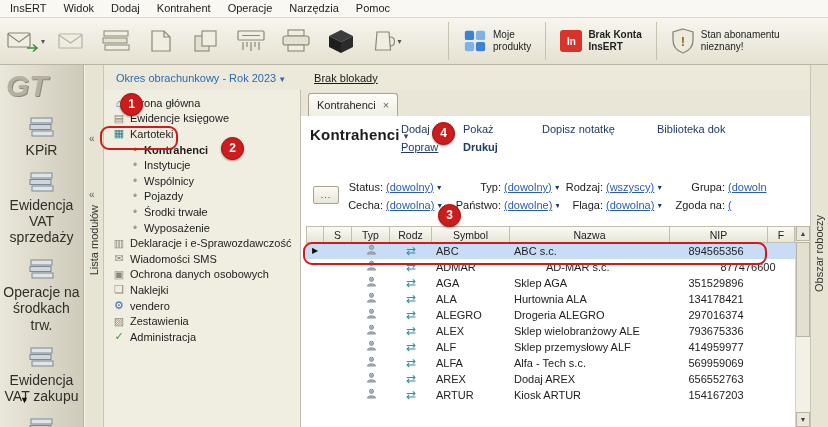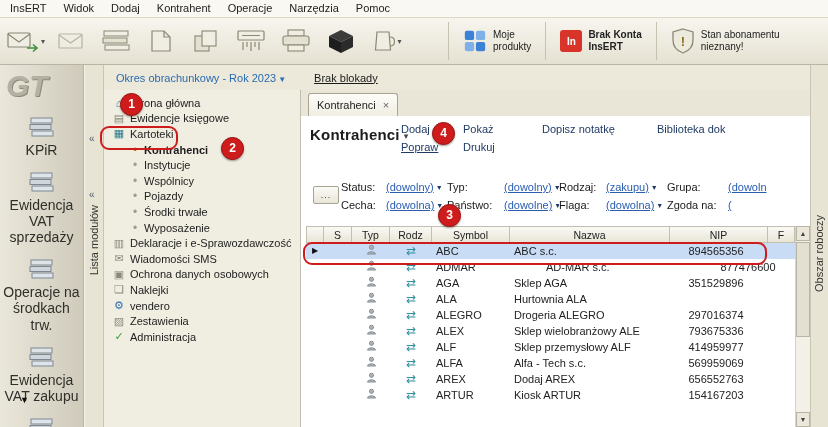--- a/index.html
+++ b/index.html
@@ -60,21 +60,21 @@
   .page-title{font-size:15px;font-weight:bold;color:#1c1c1c;letter-spacing:.2px;}
   .title-caret{font-size:9px;color:#444;margin-left:4px;padding-bottom:2px;cursor:pointer;}
   .actions{position:absolute;left:100px;top:4px;display:grid;grid-template-columns:62px 66px 128px auto;grid-auto-rows:18px;align-items:center;}
   .action-link{color:#1f3a66;cursor:pointer;}
   .action-link.u{text-decoration:underline;}
 
   .filters{position:absolute;left:8px;top:62px;right:18px;height:44px;}
   .more-btn{position:absolute;left:4px;top:8px;width:26px;height:18px;background:linear-gradient(#fbfaf5,#e9e6d8);border:1px solid #a8a493;border-radius:2px;font-size:9px;color:#333;cursor:pointer;padding:0;letter-spacing:1px;}
   .filter-grid{position:absolute;left:32px;top:0;right:0;display:grid;grid-template-columns:106px 112px 108px 1fr;grid-auto-rows:18px;align-items:center;}
   .filter-cell{display:flex;align-items:center;white-space:nowrap;overflow:hidden;}
-  .f-label{text-align:left;margin-right:3px;color:#1a1a1a;flex:none;}
+  .f-label{text-align:right;margin-right:3px;color:#1a1a1a;flex:none;}
   .c0 .f-label{width:42px;} .c1 .f-label{width:54px;} .c2 .f-label{width:44px;} .c3 .f-label{width:58px;}
   .f-value{color:#2a5db0;text-decoration:underline;cursor:pointer;}
   .f-caret{font-size:7px;color:#1f3a66;margin-left:2px;cursor:pointer;}
 
   
   .grid{position:absolute;left:5px;top:110px;right:15px;bottom:0;overflow:hidden;}
   .grid-header{display:flex;}
   .gh-cell{background:linear-gradient(#faf9f4,#e8e5d7);border:1px solid #c3bfae;border-left:none;height:17px;line-height:16px;text-align:center;font-size:10.5px;color:#222;box-sizing:border-box;flex:none;cursor:pointer;}
   .gh-cell:first-child{border-left:1px solid #c3bfae;}
   .gr{display:flex;height:16px;align-items:center;cursor:pointer;}
@@ -334,40 +334,40 @@
     </div>
     <div class="content">
       <div class="content-header">
         <span class="page-title">Kontrahenci</span>
         <span class="title-caret">▾</span>
       </div>
       <div class="actions" id="actions">
           <span class="action-link" style="grid-area: 1 / 1;">Dodaj</span>
           <span class="action-link u" style="grid-area: 2 / 1;">Popraw</span>
           <span class="action-link" style="grid-area: 1 / 2;">Pokaż</span>
-          <span class="action-link" style="grid-area: 2 / 2;">Drukuj</span>
+          <span class="action-link" style="grid-area: 2 / 2; font-weight: bold;">Drukuj</span>
           <span class="action-link" style="grid-area: 1 / 3; padding-left: 13px;">Dopisz notatkę</span>
           <span class="action-link" style="grid-area: 1 / 4;">Biblioteka dok</span>
         </div>
       <div class="filters">
         <button class="more-btn">...</button>
         <div class="filter-grid" id="filters">
             <div class="filter-cell c0">
               <span class="f-label">Status:</span>
               <span class="f-value">(dowolny)</span>
               <span class="f-caret">▼</span>
             </div>
             <div class="filter-cell c1">
               <span class="f-label">Typ:</span>
               <span class="f-value">(dowolny)</span>
               <span class="f-caret">▼</span>
             </div>
             <div class="filter-cell c2">
               <span class="f-label">Rodzaj:</span>
-              <span class="f-value">(zakupu)</span>
+              <span class="f-value">(wszyscy)</span>
               <span class="f-caret">▼</span>
             </div>
             <div class="filter-cell c3">
               <span class="f-label">Grupa:</span>
               <span class="f-value">(dowoln</span>
             </div>
             <div class="filter-cell c0">
               <span class="f-label">Cecha:</span>
               <span class="f-value">(dowolna)</span>
               <span class="f-caret">▼</span>
@@ -442,20 +442,21 @@
             <div class="gr">
               <div class="gc gc-marker" style="width: 18px;"></div>
               <div class="gc gc-s" style="width: 28px;"></div>
               <div class="gc gc-typ" style="width: 38px;"><span style="display: inline-block;"><svg width="11" height="11" viewBox="0 0 12 12">
                     <circle cx="6" cy="3.6" r="2.3" fill="#aab2ba" stroke="#7e868e" stroke-width="0.9"></circle>
                     <path d="M1.6 11 C1.6 7.6 10.4 7.6 10.4 11 Z" fill="#aab2ba" stroke="#7e868e" stroke-width="0.9"></path>
                   </svg></span></div>
               <div class="gc gc-rodz" style="width: 42px;"><span class="rodz-glyph" style="color: rgb(47, 143, 159);">⇄</span></div>
               <div class="gc gc-symbol" style="width: 78px;">ALA</div>
               <div class="gc gc-nazwa" style="width: 160px;">Hurtownia ALA</div>
+              <div class="gc gc-nip" style="width: 98px;">134178421</div>
               <div class="gc gc-f" style="width: 27px;"></div>
             </div>
             <div class="gr">
               <div class="gc gc-marker" style="width: 18px;"></div>
               <div class="gc gc-s" style="width: 28px;"></div>
               <div class="gc gc-typ" style="width: 38px;"><span style="display: inline-block;"><svg width="11" height="11" viewBox="0 0 12 12">
                     <circle cx="6" cy="3.6" r="2.3" fill="#aab2ba" stroke="#7e868e" stroke-width="0.9"></circle>
                     <path d="M1.6 11 C1.6 7.6 10.4 7.6 10.4 11 Z" fill="#aab2ba" stroke="#7e868e" stroke-width="0.9"></path>
                   </svg></span></div>
               <div class="gc gc-rodz" style="width: 42px;"><span class="rodz-glyph" style="color: rgb(47, 143, 159);">⇄</span></div>

